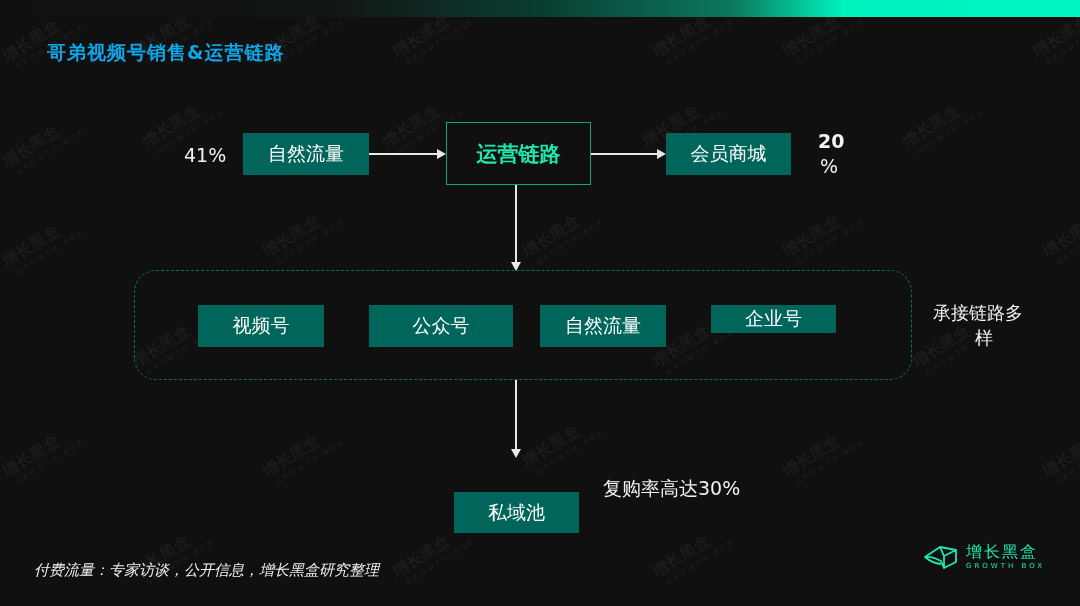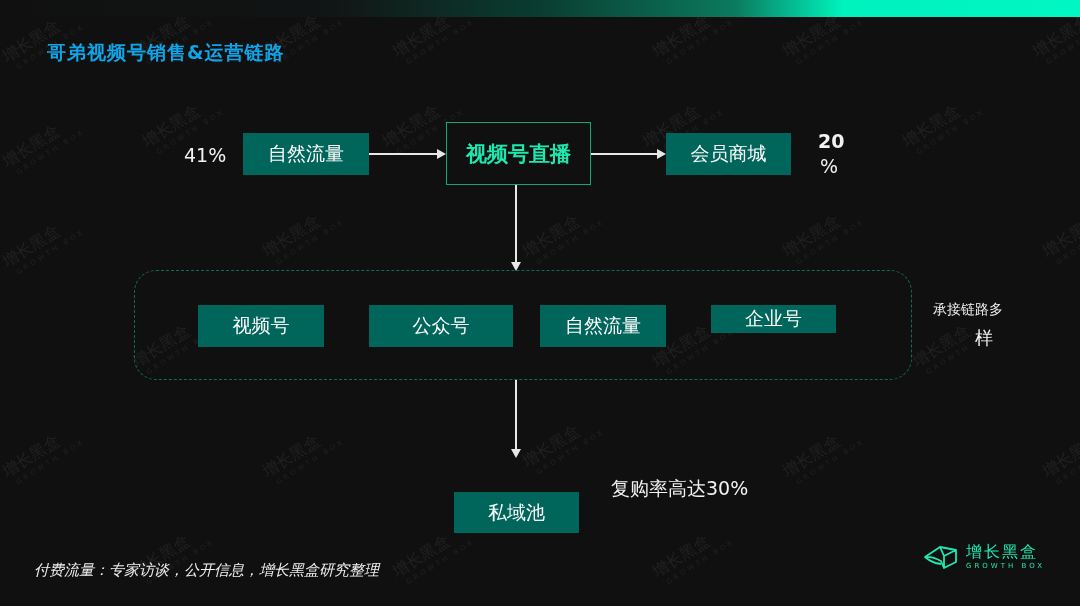--- a/index.html
+++ b/index.html
@@ -58,46 +58,46 @@
 </div>
 
 <div class="title">哥弟视频号销售&amp;运营链路</div>
 
 <div class="label" style="left:184px;top:144px;">41%</div>
 <div class="box" style="left:243px;top:133px;width:126px;height:42px;">自然流量</div>
 
 <div class="line" style="left:369px;top:153px;width:68px;height:2px;"></div>
 <div class="arrow-r" style="left:437px;top:149px;"></div>
 
-<div class="live">视频号直播</div>
+<div class="live">运营链路</div>
 
 <div class="line" style="left:591px;top:153px;width:66px;height:2px;"></div>
 <div class="arrow-r" style="left:657px;top:149px;"></div>
 
 <div class="box" style="left:666px;top:133px;width:125px;height:42px;">会员商城</div>
 <div class="label" style="left:818px;top:130px;font-weight:bold;">20</div>
 <div class="label" style="left:820px;top:155px;">%</div>
 
 <div class="line" style="left:515px;top:185px;width:2px;height:77px;"></div>
 <div class="arrow-d" style="left:511px;top:262px;"></div>
 
 <div class="dashed"></div>
 <div class="box" style="left:198px;top:305px;width:126px;height:42px;">视频号</div>
 <div class="box" style="left:369px;top:305px;width:144px;height:42px;">公众号</div>
 <div class="box" style="left:540px;top:305px;width:126px;height:42px;">自然流量</div>
 <div class="box" style="left:711px;top:305px;width:125px;height:28px;">企业号</div>
 
-<div class="label" style="left:933px;top:301px;font-size:14px;">承接链路多</div>
+<div class="label" style="left:933px;top:301px;font-size:18px;">承接链路多</div>
 <div class="label" style="left:975px;top:326px;font-size:18px;">样</div>
 
 <div class="line" style="left:515px;top:380px;width:2px;height:69px;"></div>
 <div class="arrow-d" style="left:511px;top:449px;"></div>
 
 <div class="box" style="left:454px;top:492px;width:125px;height:41px;">私域池</div>
-<div class="label" style="left:603px;top:476px;margin-left:8px;">复购率高达30%</div>
+<div class="label" style="left:603px;top:476px;">复购率高达30%</div>
 
 <div class="source">付费流量：专家访谈，公开信息，增长黑盒研究整理</div>
 
 <div class="logo">
   <svg width="38" height="28" viewBox="0 0 38 28">
     <path d="M3 14 L18 4 L34 7 L34 19 L22 25 L19 18 Q10 13 3 14 Z M18 4 L22 13 L34 7 M22 13 L22 25 M3 14 Q10 20 19 21" fill="none" stroke="#1ee8b0" stroke-width="1.8" stroke-linejoin="round"></path>
   </svg>
   <div class="logo-text">
     <div class="logo-cn">增长黑盒</div>
     <div class="logo-en">GROWTH BOX</div>

